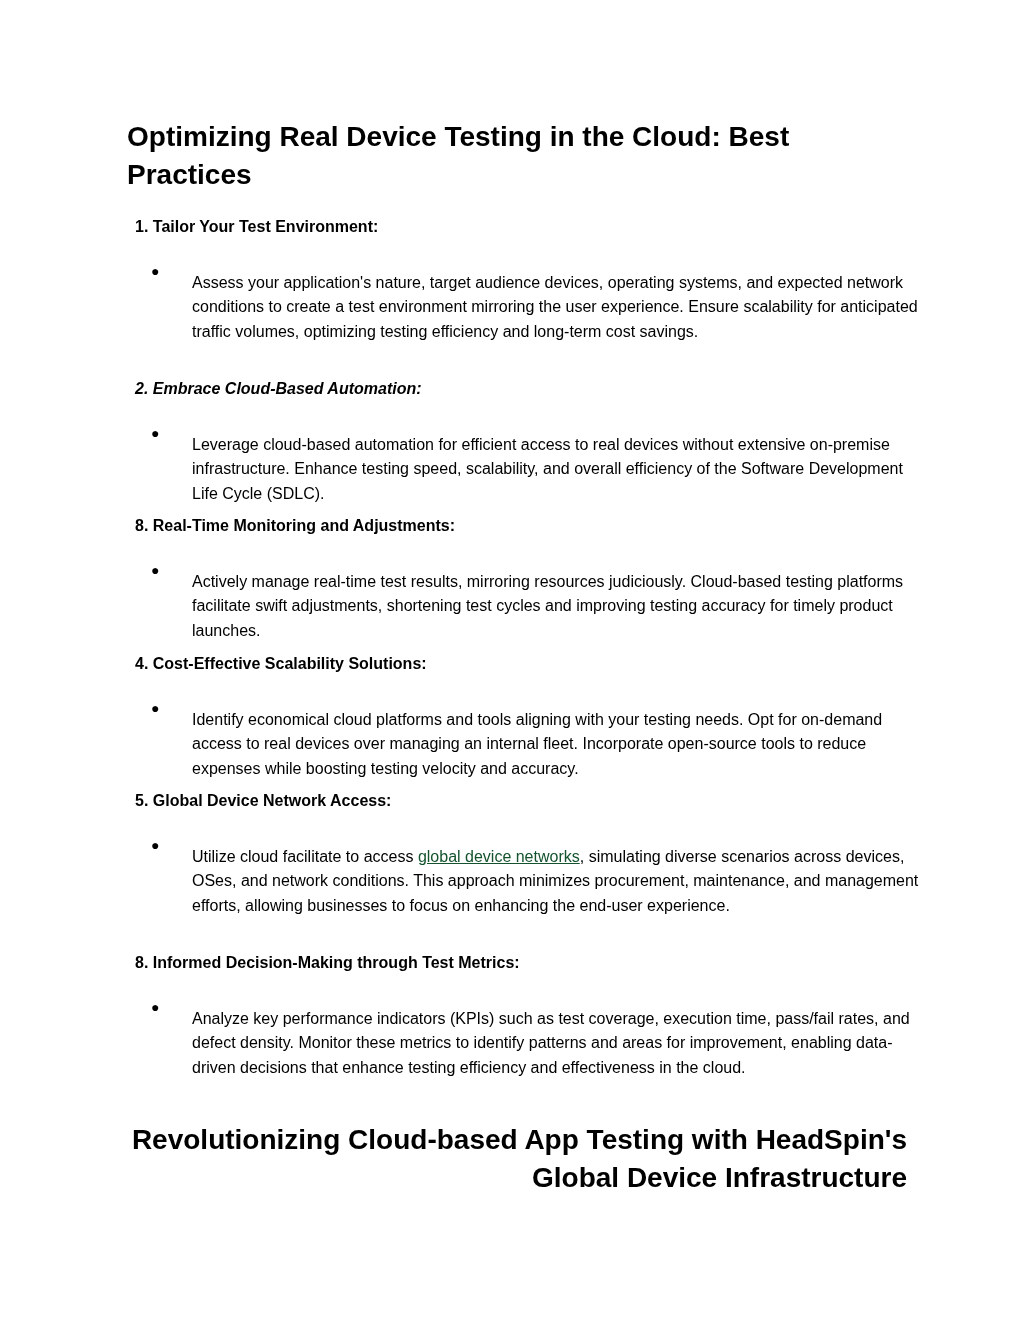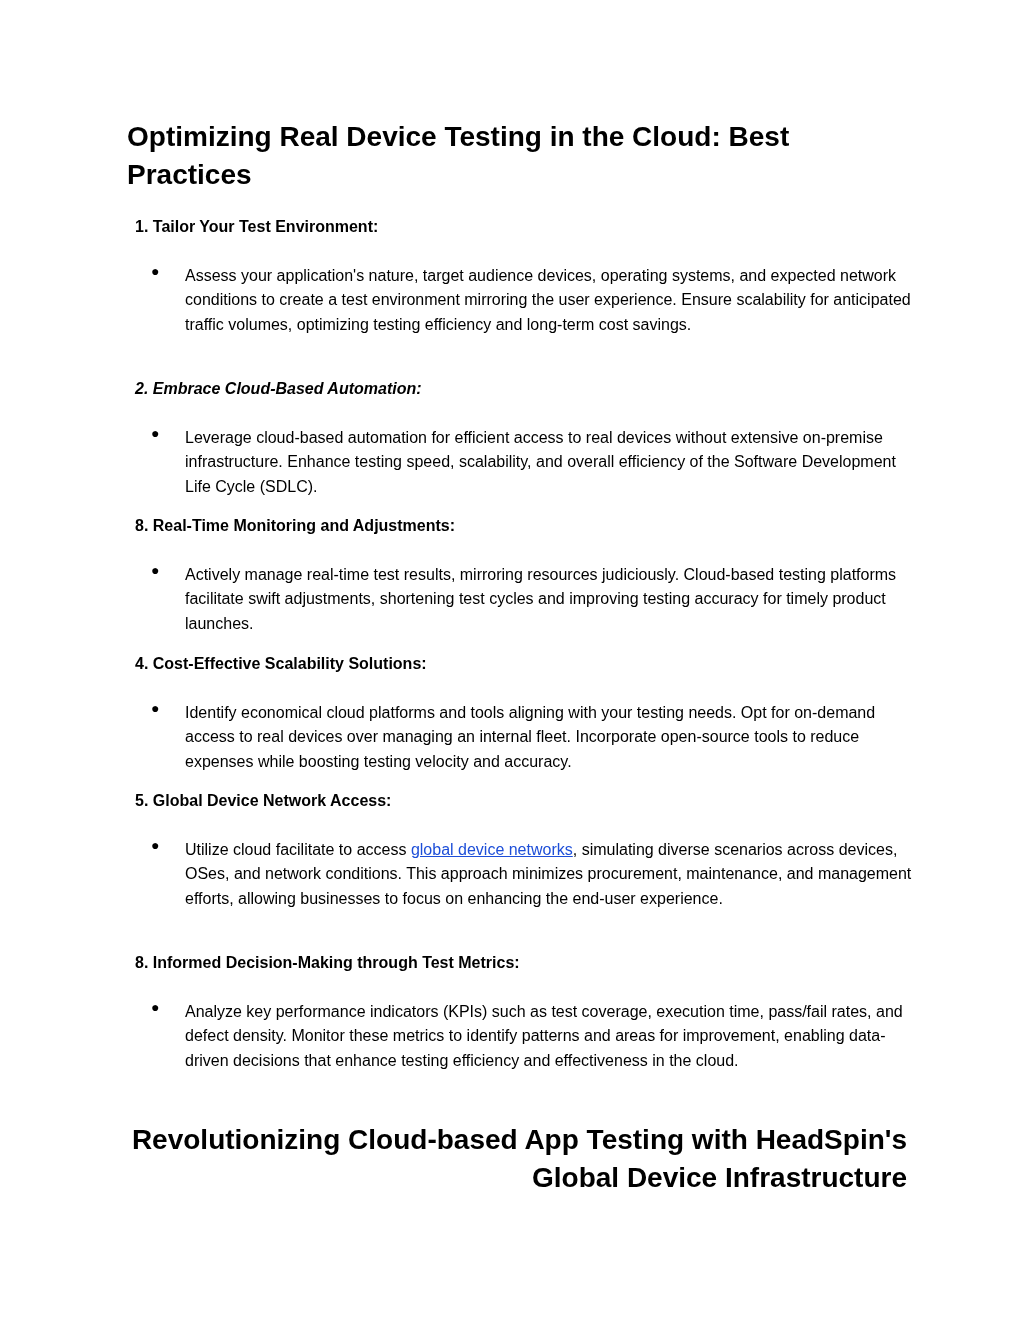--- a/index.html
+++ b/index.html
@@ -2,22 +2,22 @@
 <html><head>
   <meta charset="utf-8">
   <style>
     html, body { margin: 0; padding: 0; background: #ffffff; }
     body { width: 1024px; height: 1325px; position: relative; overflow: hidden; font-family: "Liberation Sans", sans-serif; color: #000000; }
     .page { position: absolute; left: 121px; top: 0; width: 790px; }
     .title { position: absolute; left: 6px; font-size: 28px; font-weight: bold; line-height: 38px; margin: 0; width: 780px; }
     .h3 { position: absolute; left: 14px; font-size: 16px; font-weight: bold; line-height: 20px; margin: 0; }
     .item { position: absolute; left: 0; width: 790px; }
     .bullet { position: absolute; left: 30px; top: 0; font-size: 14px; line-height: 24.3px; }
-    .para { position: absolute; left: 59px; top: 0; width: 730px; font-size: 16px; line-height: 24.3px; margin: 5px; }
-    .link { color: #1d4ed8; text-decoration: underline; cursor: pointer; }
+    .para { position: absolute; left: 59px; top: 0; width: 730px; font-size: 16px; line-height: 24.3px; margin: 12px; }
+    .link { color: #14532d; text-decoration: underline; cursor: pointer; }
   </style>
 </head>
 <body>
 
 <div class="page">
   <h1 class="title" style="top:118px;">Optimizing Real Device Testing in the Cloud: Best Practices</h1>
 
   <h3 class="h3" style="top:217px;">1. Tailor Your Test Environment:</h3>
   <div class="item" style="top:259px;">
     <span class="bullet">●</span>

